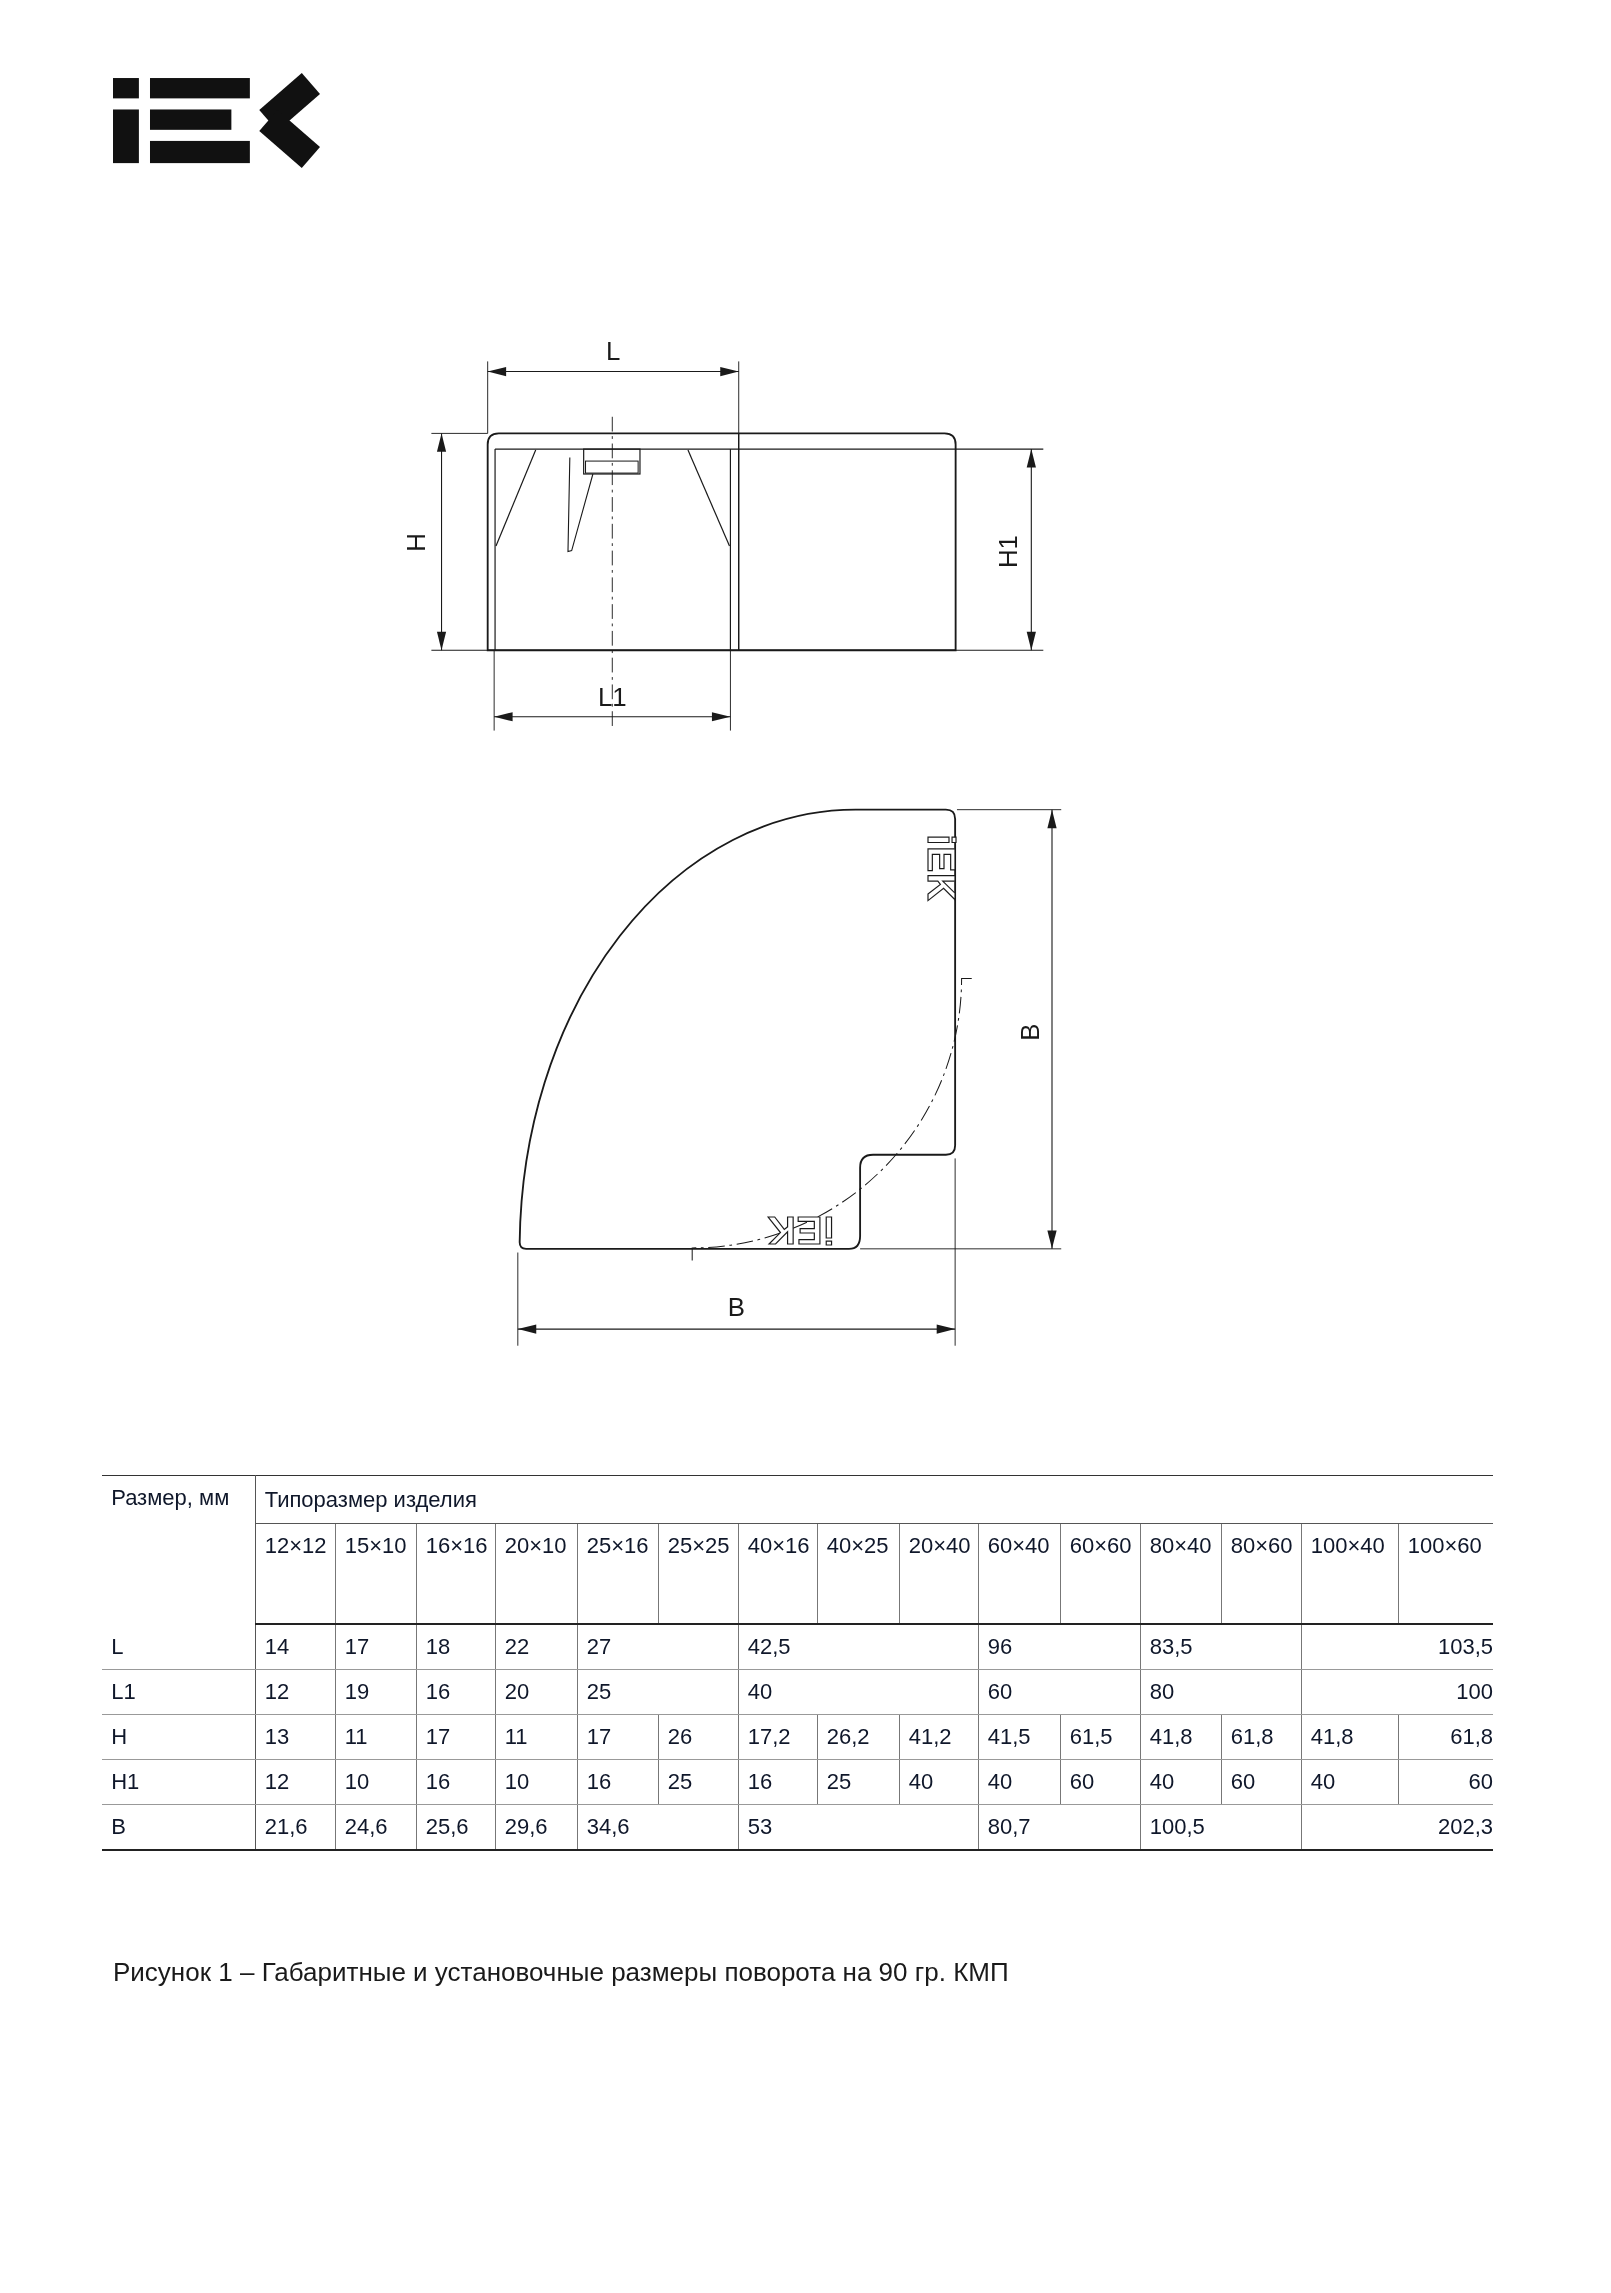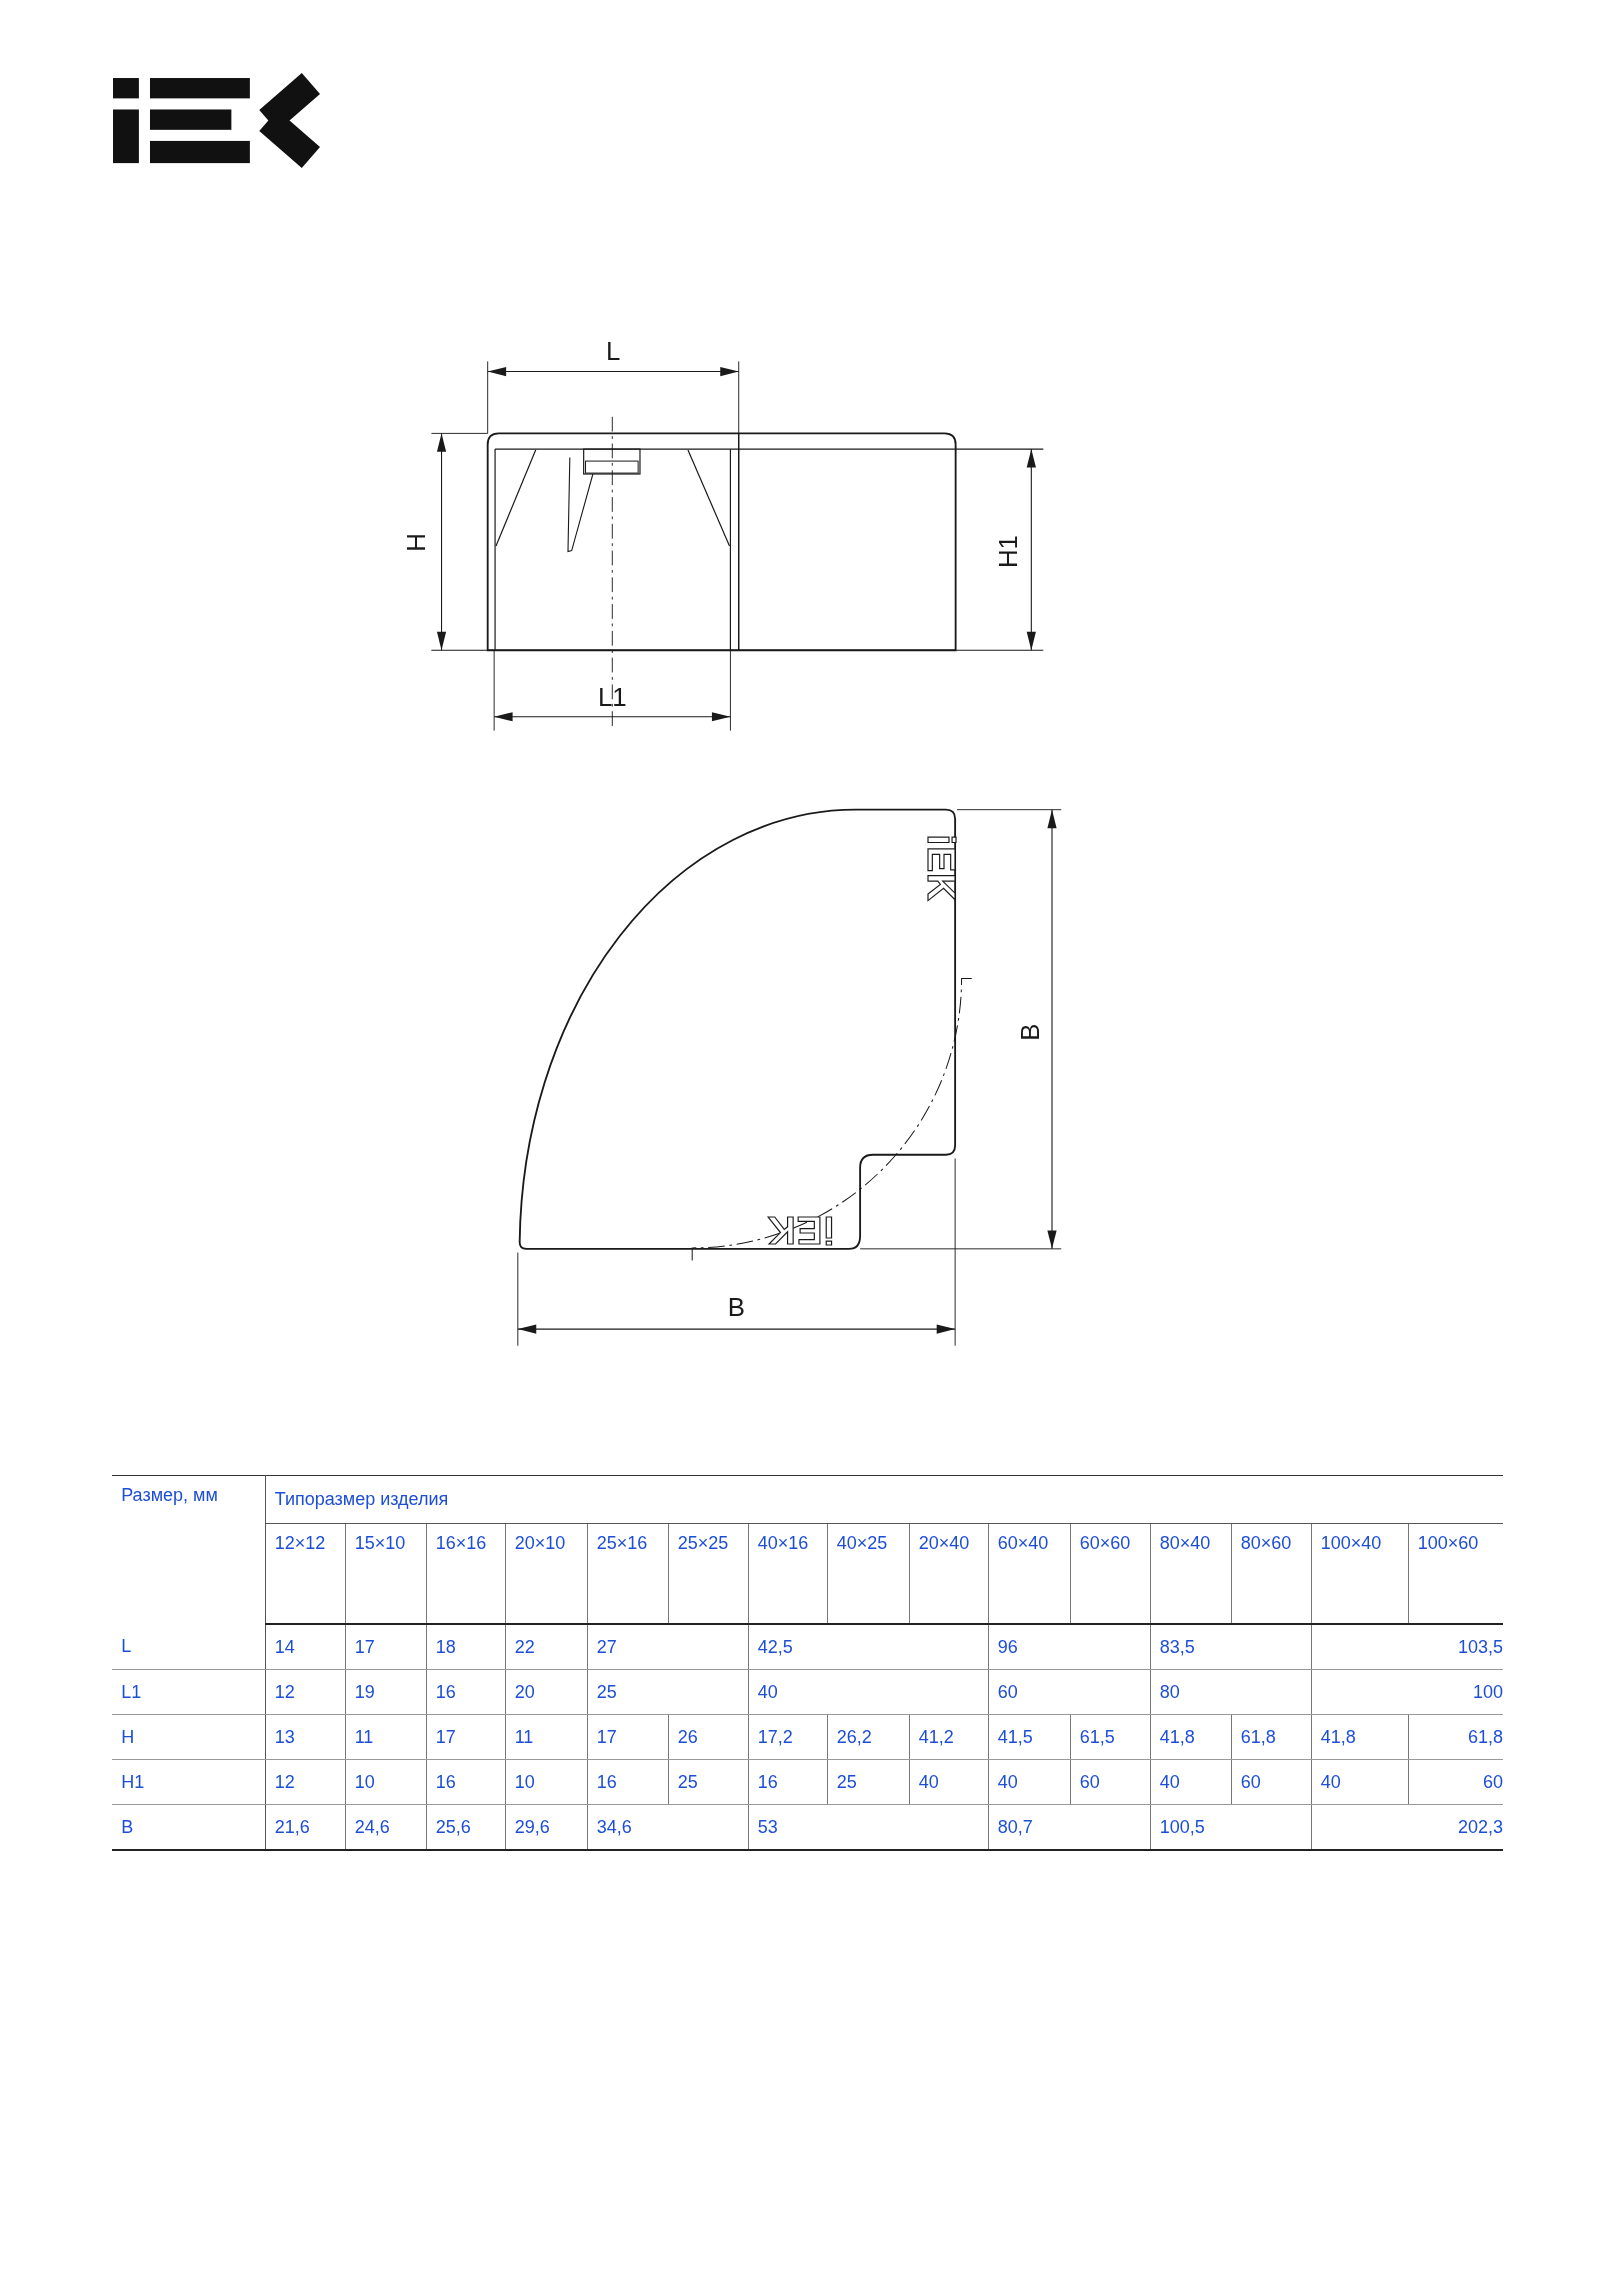--- a/index.html
+++ b/index.html
@@ -8,23 +8,23 @@
     width:1611px;height:2293px;
     background:#ffffff;
     font-family:"Liberation Sans", sans-serif;
     color:#1a1a1a;
     overflow:hidden;
   }
   svg{position:absolute;overflow:visible;}
   .dim-label{font-size:28px;fill:#1a1a1a;}
   
   #spec-table{
-    position:absolute;left:112px;top:1475px;
+    position:absolute;left:102px;top:1475px;
     border-collapse:collapse;table-layout:fixed;
-    font-size:18px;color:#1d4ed8;
+    font-size:22px;color:#0f172a;
   }
   #spec-table td,#spec-table th{
     font-weight:normal;text-align:left;vertical-align:middle;
     padding:0 0 0 9.2px;margin:0;white-space:nowrap;overflow:hidden;
   }
   #spec-table .corner{vertical-align:top;padding-top:9.2px;border-right:0.9px solid #555;}
   #spec-table .group{vertical-align:middle;border-bottom:0.9px solid #555;}
   #spec-table tr.toprow th{border-top:1.8px solid #333;}
   #spec-table tr.sizes th{
     vertical-align:top;padding-top:9.2px;height:90px;
@@ -248,15 +248,16 @@
       <td>29,6</td>
       <td colspan="2">34,6</td>
       <td colspan="3">53</td>
       <td colspan="2">80,7</td>
       <td colspan="2">100,5</td>
       <td colspan="2">202,3</td>
     </tr>
   </tbody>
     </table>
 
+  <div id="caption">Рисунок 1 – Габаритные и установочные размеры поворота на 90 гр. КМП</div>
 
 </div>
 
 
 </body></html>

